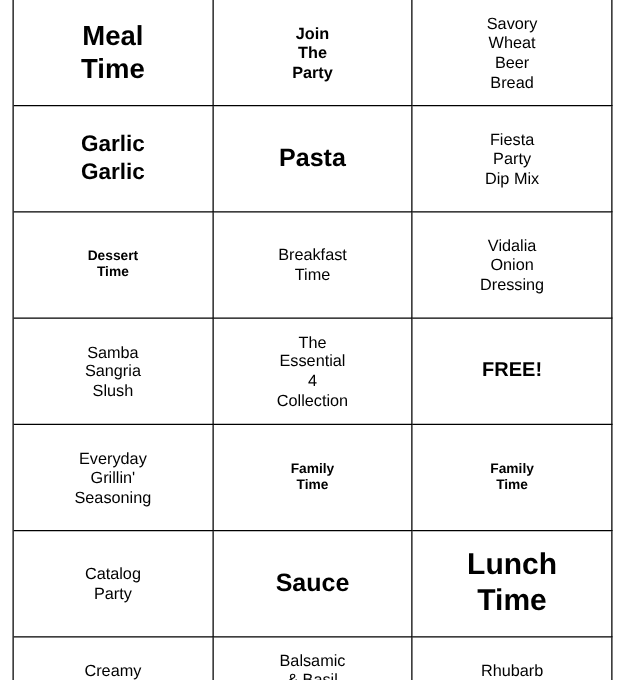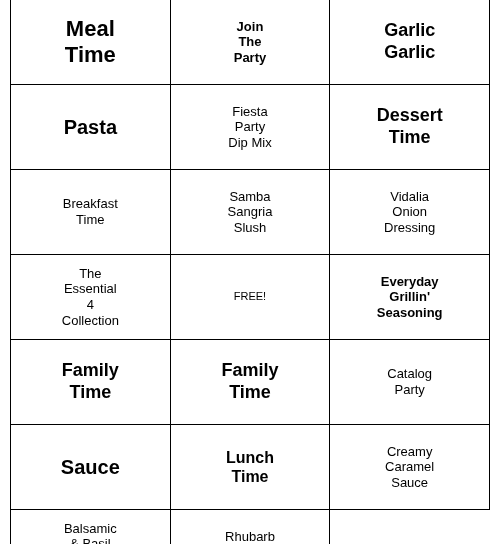--- a/index.html
+++ b/index.html
@@ -55,26 +55,26 @@
       justify-content: center;
       text-align: center;
       font-size: 13px;
       font-family: Arial, sans-serif;
       min-height: 85px;
       padding: 4px;
       line-height: 1.2;
     }
 
     .bingo-cell.free {
-      font-size: 11px;
-      font-weight: normal;
+      font-size: 16px;
+      font-weight: bold;
     }
 
     .bingo-cell.large-text {
-      font-size: 18px;
+      font-size: 11px;
       font-weight: bold;
     }
 
     .bingo-cell.garlic {
       font-size: 18px;
       font-weight: bold;
       line-height: 1.2;
     }
 
     .bingo-cell.pasta {
@@ -86,63 +86,67 @@
       font-size: 20px;
       font-weight: bold;
     }
 
     .bingo-cell.meal {
       font-size: 22px;
       font-weight: bold;
     }
 
     .bingo-cell.lunch {
-      font-size: 16px;
+      font-size: 24px;
       font-weight: bold;
     }
   </style>
 </head>
 <body>
 
 <div class="bingo-container">
   <div class="bingo-header">
   <div class="bingo-header-cell">B</div>
       <div class="bingo-header-cell">I</div>
       <div class="bingo-header-cell">N</div>
       <div class="bingo-header-cell">G</div>
       <div class="bingo-header-cell">O</div>
     </div>
   <div class="bingo-grid">
   <div class="bingo-cell meal" style="white-space: pre-line;">Meal
 Time</div>
       <div class="bingo-cell" style="white-space: pre-line; font-weight: bold;">Join
 The
 Party</div>
+      <div class="bingo-cell" style="white-space: pre-line;">Savory
+Wheat
+Beer
+Bread</div>
       <div class="bingo-cell garlic" style="white-space: pre-line;">Garlic
 Garlic</div>
       <div class="bingo-cell pasta" style="white-space: pre-line;">Pasta</div>
       <div class="bingo-cell" style="white-space: pre-line;">Fiesta
 Party
 Dip Mix</div>
       <div class="bingo-cell large-text" style="white-space: pre-line;">Dessert
 Time</div>
       <div class="bingo-cell" style="white-space: pre-line;">Breakfast
 Time</div>
+      <div class="bingo-cell" style="white-space: pre-line;">Vidalia
+Onion
+Dressing</div>
       <div class="bingo-cell" style="white-space: pre-line;">Samba
 Sangria
 Slush</div>
-      <div class="bingo-cell" style="white-space: pre-line;">Vidalia
-Onion
-Dressing</div>
       <div class="bingo-cell" style="white-space: pre-line;">The
 Essential
 4
 Collection</div>
       <div class="bingo-cell free" style="white-space: pre-line;">FREE!</div>
-      <div class="bingo-cell" style="white-space: pre-line; font-weight: bold;">Everyday
+      <div class="bingo-cell" style="white-space: pre-line;">Everyday
 Grillin'
 Seasoning</div>
       <div class="bingo-cell large-text" style="white-space: pre-line;">Family
 Time</div>
       <div class="bingo-cell large-text" style="white-space: pre-line;">Family
 Time</div>
       <div class="bingo-cell" style="white-space: pre-line;">Catalog
 Party</div>
       <div class="bingo-cell sauce" style="white-space: pre-line;">Sauce</div>
       <div class="bingo-cell lunch" style="white-space: pre-line;">Lunch

